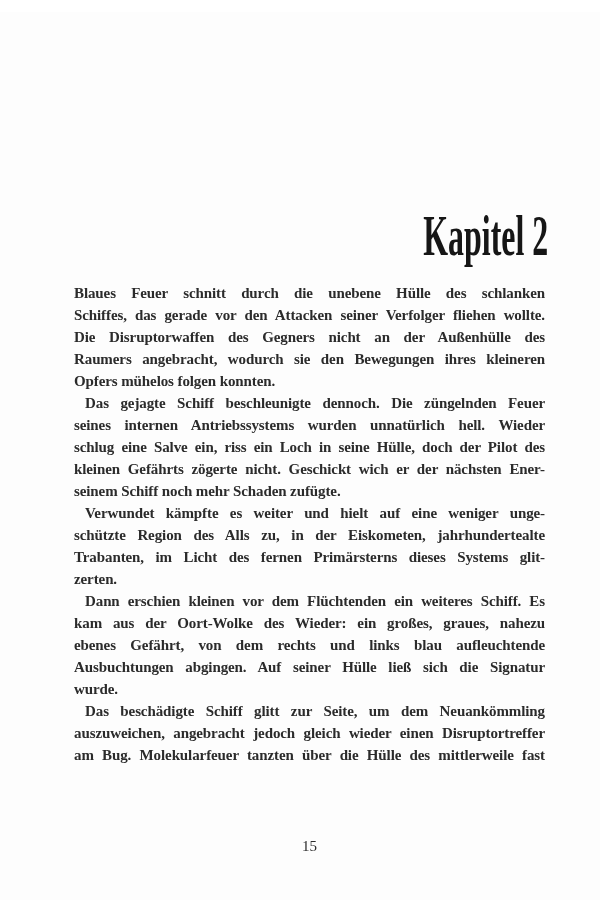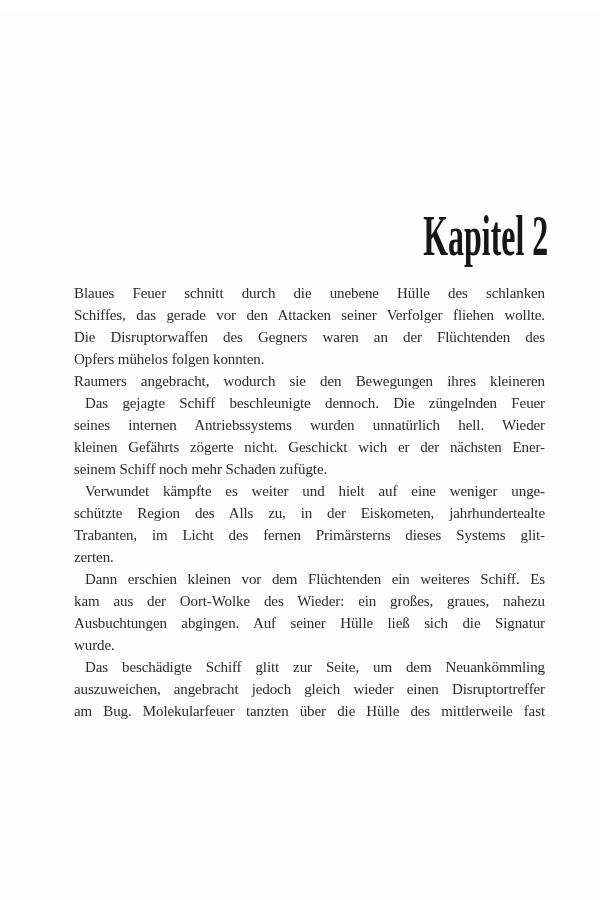--- a/index.html
+++ b/index.html
@@ -30,20 +30,21 @@
     color: var(--heading);
     white-space: nowrap;
     transform: scaleX(0.56);
     transform-origin: 100% 0;
   }
   .body-text {
     position: absolute;
     left: 74px;
     top: 270px;
     width: 471px;
+    font-weight: bold;
   }
   .line {
     font-size: 15px;
     line-height: 22px;
     letter-spacing: -0.1px;
     text-align: justify;
     text-align-last: justify;
   }
   .line.last {
     text-align-last: left;
@@ -66,48 +67,51 @@
 
 <div class="page">
 
   <div class="chapter-heading">Kapitel 2</div>
 
   <div class="body-text">
 
     <div class="para">
       <div class="line">Blaues Feuer schnitt durch die unebene Hülle des schlanken</div>
       <div class="line">Schiffes, das gerade vor den Attacken seiner Verfolger fliehen wollte.</div>
-      <div class="line">Die Disruptorwaffen des Gegners waren an der Flüchtenden des</div>
+      <div class="line">Die Disruptorwaffen des Gegners nicht an der Außenhülle des</div>
+      <div class="line">Raumers angebracht, wodurch sie den Bewegungen ihres kleineren</div>
       <div class="line last">Opfers mühelos folgen konnten.</div>
-      <div class="line">Raumers angebracht, wodurch sie den Bewegungen ihres kleineren</div>
     </div>
 
     <div class="para">
       <div class="line indent">Das gejagte Schiff beschleunigte dennoch. Die züngelnden Feuer</div>
       <div class="line">seines internen Antriebssystems wurden unnatürlich hell. Wieder</div>
+      <div class="line">schlug eine Salve ein, riss ein Loch in seine Hülle, doch der Pilot des</div>
       <div class="line">kleinen Gefährts zögerte nicht. Geschickt wich er der nächsten Ener-</div>
       <div class="line last">seinem Schiff noch mehr Schaden zufügte.</div>
     </div>
 
     <div class="para">
       <div class="line indent">Verwundet kämpfte es weiter und hielt auf eine weniger unge-</div>
       <div class="line">schützte Region des Alls zu, in der Eiskometen, jahrhundertealte</div>
       <div class="line">Trabanten, im Licht des fernen Primärsterns dieses Systems glit-</div>
       <div class="line last">zerten.</div>
     </div>
 
     <div class="para">
       <div class="line indent">Dann erschien kleinen vor dem Flüchtenden ein weiteres Schiff. Es</div>
       <div class="line">kam aus der Oort-Wolke des Wieder: ein großes, graues, nahezu</div>
+      <div class="line">ebenes Gefährt, von dem rechts und links blau aufleuchtende</div>
       <div class="line">Ausbuchtungen abgingen. Auf seiner Hülle ließ sich die Signatur</div>
       <div class="line last">wurde.</div>
     </div>
 
     <div class="para">
       <div class="line indent">Das beschädigte Schiff glitt zur Seite, um dem Neuankömmling</div>
       <div class="line">auszuweichen, angebracht jedoch gleich wieder einen Disruptortreffer</div>
       <div class="line">am Bug. Molekularfeuer tanzten über die Hülle des mittlerweile fast</div>
     </div>
 
   </div>
 
+  <div class="page-number">15</div>
 
 </div>
 
 </body></html>

